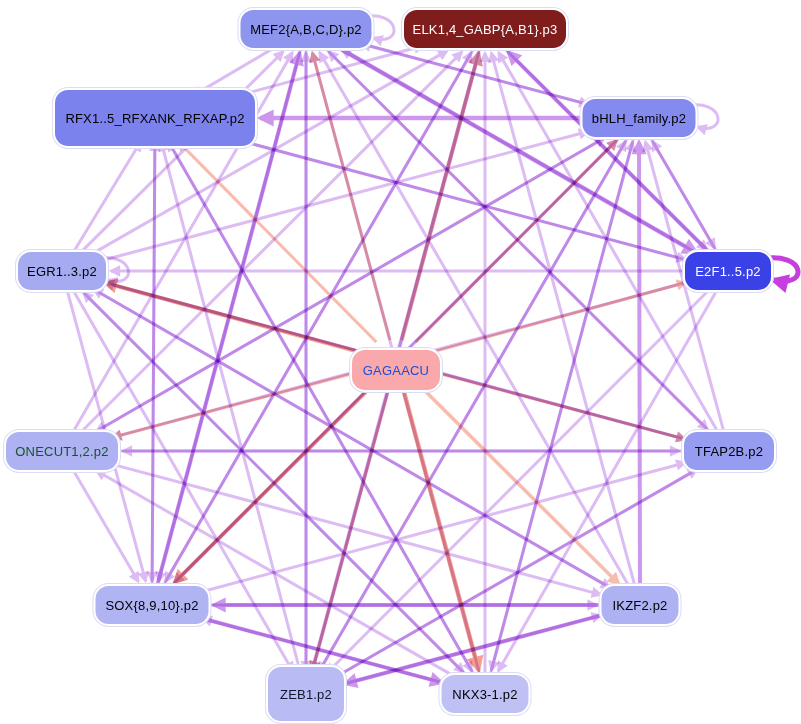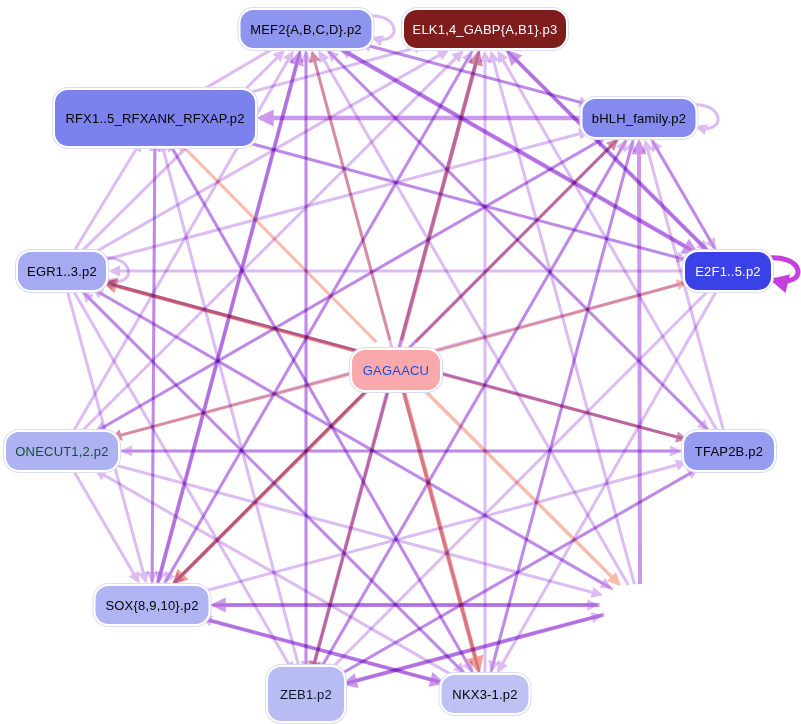--- a/index.html
+++ b/index.html
@@ -152,20 +152,23 @@
       </div>
       <div class="node" style="left: 62px; top: 451px; min-width: 112px; height: 38px; background: rgb(174, 177, 242); color: #14532d;">
         <span>ONECUT1,2.p2</span>
       </div>
       <div class="node" style="left: 729px; top: 451px; min-width: 90px; height: 38px; background: rgb(150, 156, 239); color: rgb(0, 0, 0);">
         <span>TFAP2B.p2</span>
       </div>
       <div class="node" style="left: 152px; top: 605px; min-width: 113px; height: 38px; background: rgb(177, 180, 243); color: rgb(0, 0, 0);">
         <span>SOX{8,9,10}.p2</span>
       </div>
+      <div class="node" style="left: 640px; top: 605px; min-width: 77px; height: 38px; background: rgb(174, 178, 242); color: rgb(0, 0, 0);">
+        <span>IKZF2.p2</span>
+      </div>
       <div class="node" style="left: 306px; top: 694px; min-width: 76px; height: 54px; background: rgb(185, 187, 244); color: #0f172a;">
         <span>ZEB1.p2</span>
       </div>
       <div class="node" style="left: 485px; top: 694px; min-width: 87px; height: 38px; background: rgb(191, 193, 245); color: rgb(0, 0, 0);">
         <span>NKX3-1.p2</span>
       </div>
     </div>
 </div>
 
 </body></html>

